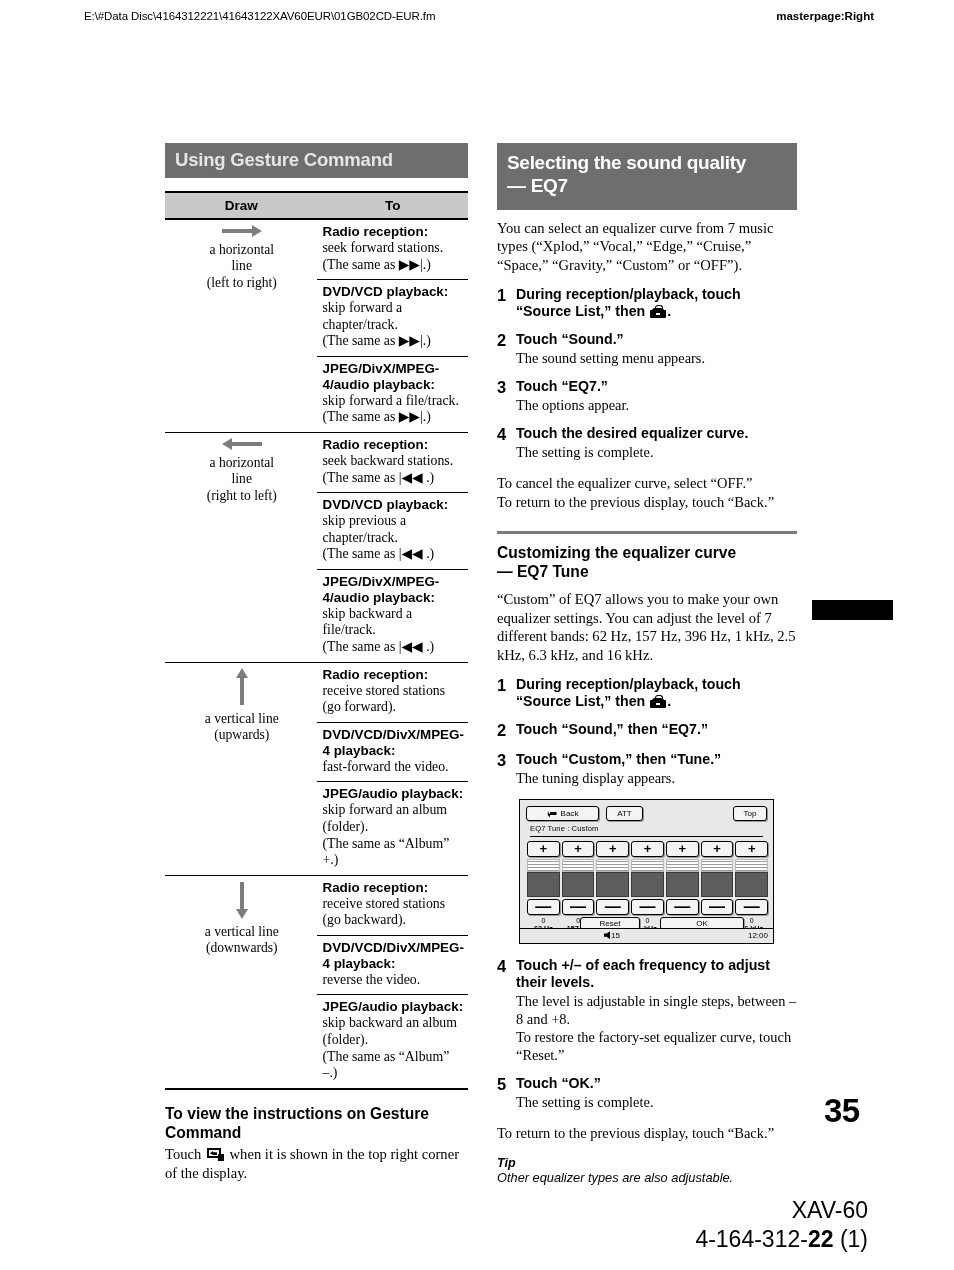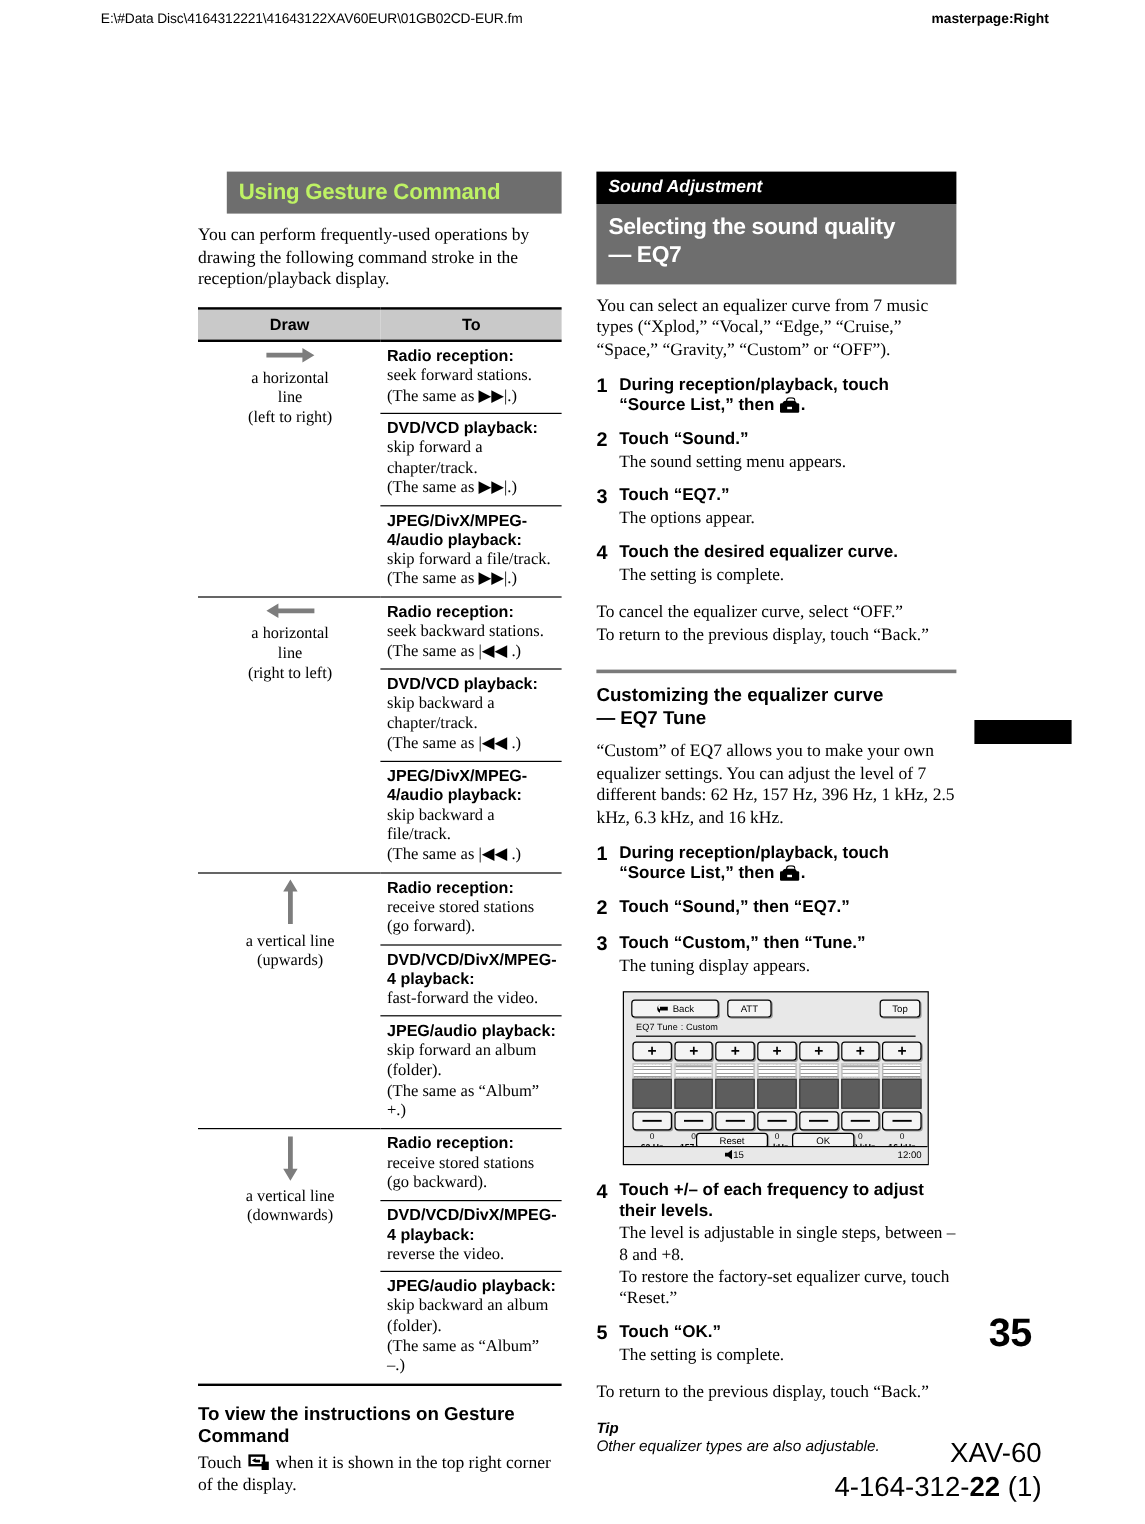--- a/index.html
+++ b/index.html
@@ -41,27 +41,26 @@
   .col-right {
     position: absolute;
     left: 497px;
     top: 143px;
     width: 300px;
   }
 
   
   .bar-gray {
     background: #6e6e6e;
-    color: #bef264;
+    color: #e5e5e5;
     font-family: "Liberation Sans", sans-serif;
     font-weight: bold;
     font-size: 18.5px;
     padding: 6px 10px 7px 10px;
     letter-spacing: -0.2px;
-    margin-left: 24px;
   }
   .bar-black {
     background: #000;
     color: #fff;
     font-family: "Liberation Sans", sans-serif;
     font-weight: bold;
     font-style: italic;
     font-size: 14.5px;
     padding: 5px 10px 6px 10px;
   }
@@ -406,21 +405,21 @@
     font-size: 7.2px;
     font-weight: bold;
     line-height: 1.1;
   }
   .eq-actions {
     position: absolute;
     left: 60px; top: 117px;
     display: flex; gap: 20px;
   }
   .btn-reset { width: 60px; height: 13px; font-size: 8px; }
-  .btn-ok { width: 52px; height: 13px; font-size: 8px; }
+  .btn-ok { width: 84px; height: 13px; font-size: 8px; }
   .eq-statusbar {
     position: absolute;
     left: 0; right: 0; bottom: 0;
     height: 14px;
     border-top: 1.4px solid #000;
     background: #e8e8e8;
   }
   .eq-vol {
     position: absolute; left: 84px; top: 2px;
     font-size: 8px; display: flex; align-items: center; gap: 1px;
@@ -440,21 +439,20 @@
 
 <div class="page-header">
   <div class="header-path">E:\#Data Disc\4164312221\41643122XAV60EUR\01GB02CD-EUR.fm</div>
   <div class="header-master">masterpage:Right</div>
 </div>
 
 <div class="col-left">
 
   <div class="bar-gray">Using Gesture Command</div>
 
-  <div class="body-text">You can perform frequently-used operations by drawing the following command stroke in the reception/playback display.</div>
 
   <table class="gesture">
     <thead>
       <tr>
         <th>Draw</th>
         <th>To</th>
       </tr>
     </thead>
     <tbody>
 
@@ -507,21 +505,21 @@
         </td>
         <td class="to-cell">
           <span class="strong-label">Radio reception:</span>
           <span>seek backward stations.</span><br>
           <span>(The same as |◀◀ .)</span>
         </td>
       </tr>
       <tr>
         <td class="to-cell">
           <span class="strong-label">DVD/VCD playback:</span>
-          <span>skip backward a chapter/track.</span><br>
+          <span>skip previous a chapter/track.</span><br>
           <span>(The same as |◀◀ .)</span>
         </td>
       </tr>
       <tr>
         <td class="to-cell">
           <span class="strong-label">JPEG/DivX/MPEG-4/audio playback:</span>
           <span>skip backward a file/track.</span><br>
           <span>(The same as |◀◀ .)</span>
         </td>
       </tr>
@@ -596,21 +594,20 @@
     <span>Touch</span>
     <span class="touch-icon">
       <span class="outer"></span><span class="inner"></span><span class="arr"></span><span class="tail"></span>
     </span>
     <span>when it is shown in the top right corner of the display.</span>
   </div>
 </div>
 
 <div class="col-right">
 
-  <div class="bar-black">Sound Adjustment</div>
   <div class="bar-gray-2">
     <span>Selecting the sound quality</span><br>
     <span>— EQ7</span>
   </div>
 
   <div class="body-text">You can select an equalizer curve from 7 music types (“Xplod,” “Vocal,” “Edge,” “Cruise,” “Space,” “Gravity,” “Custom” or “OFF”).</div>
 
   <div class="step">
     <div class="num">1</div>
     <div class="stext">

